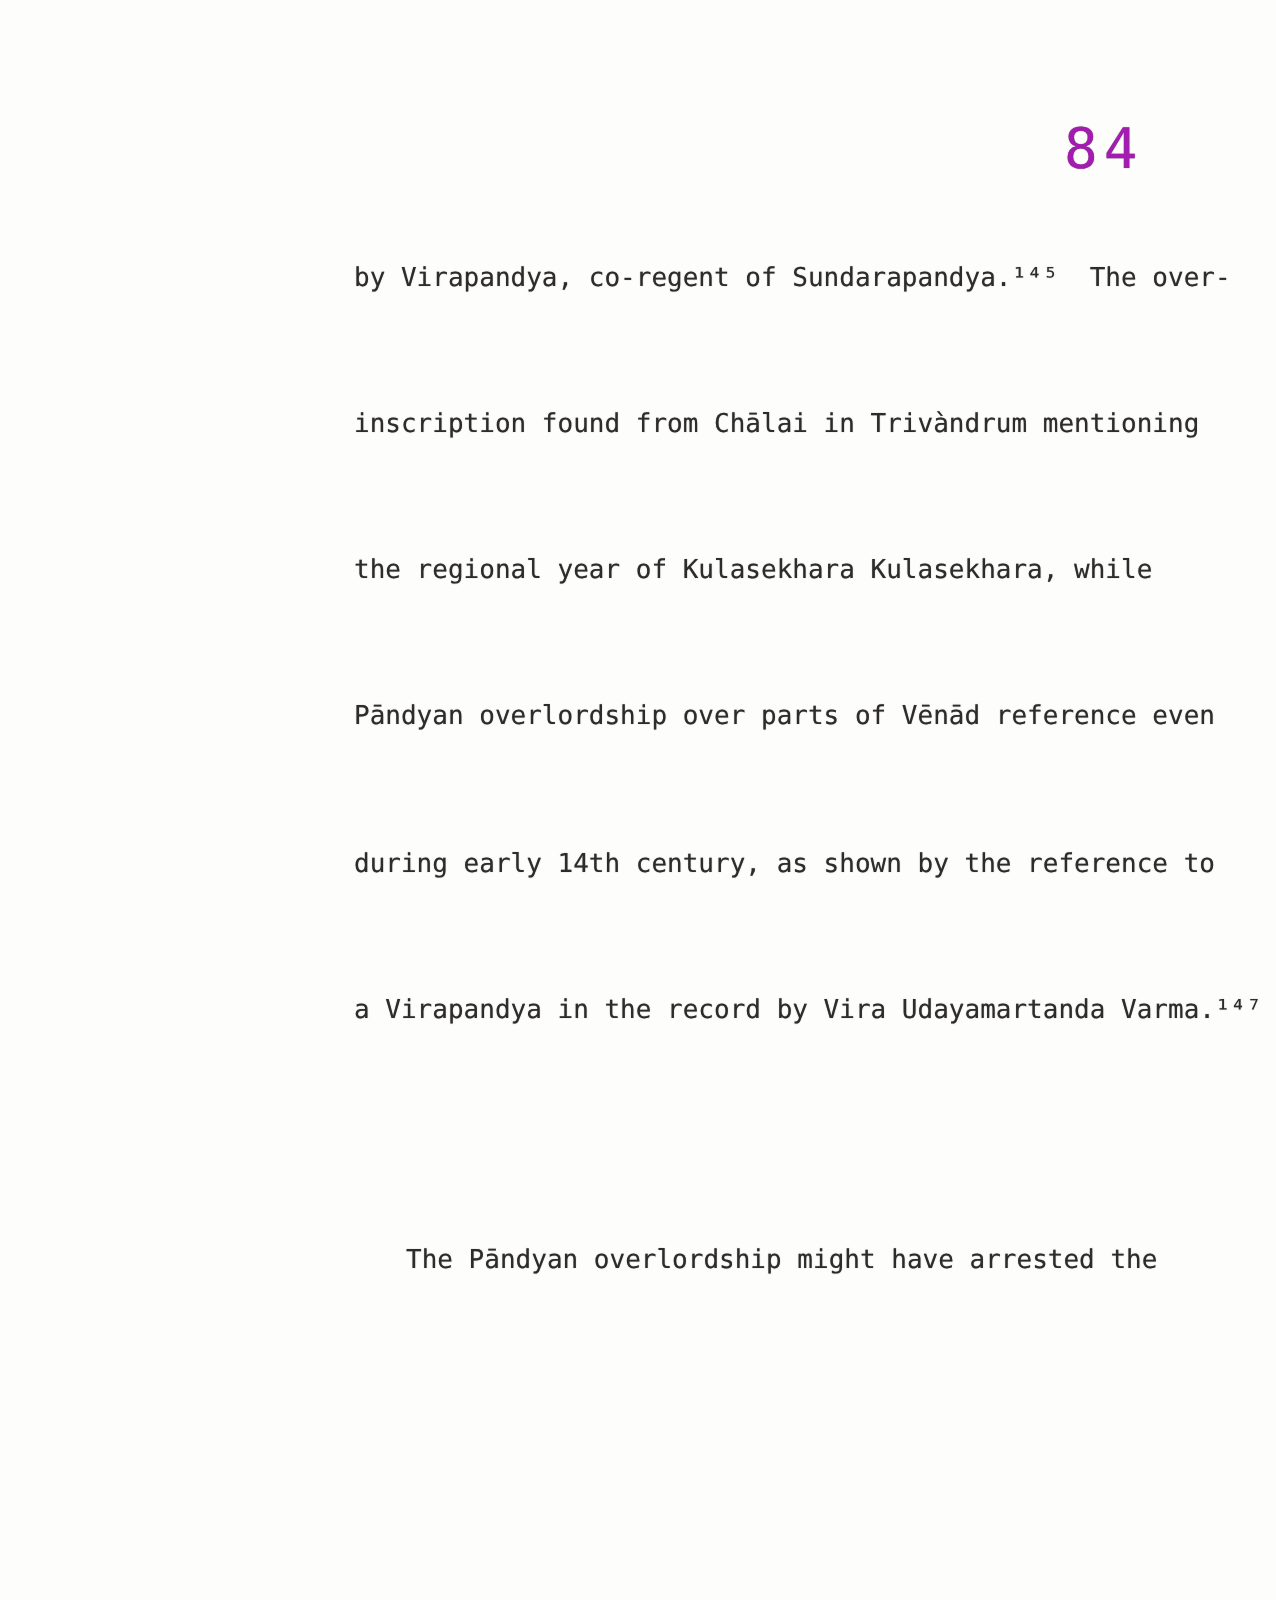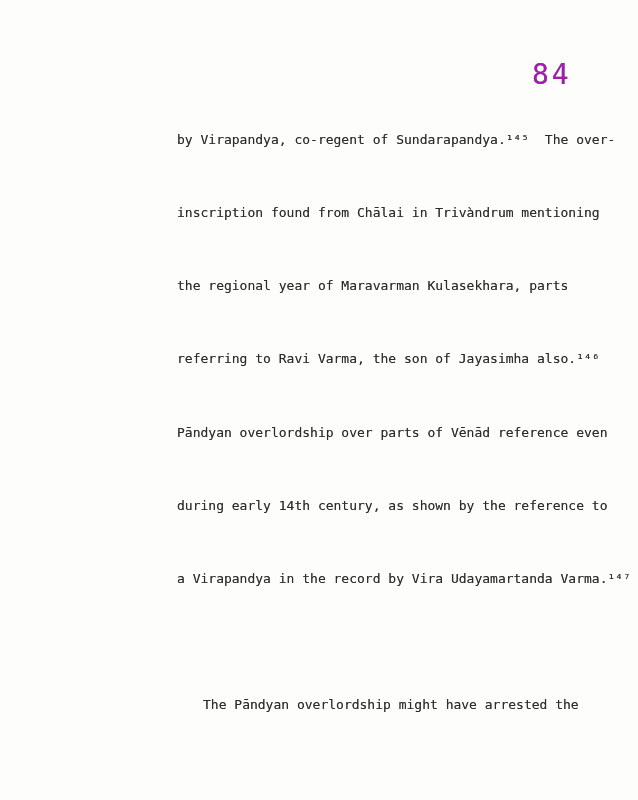--- a/index.html
+++ b/index.html
@@ -53,22 +53,21 @@
 </head>
 <body style="background: rgb(253, 253, 252);">
 
 <div class="scan-page">
 
   <div class="page-number">84</div>
 
   <div class="text-block" style="color: rgb(46, 44, 41);">
     <div class="line">by Virapandya, co-regent of Sundarapandya.¹⁴⁵  The over-</div>
     <div class="line">inscription found from Chālai in Trivàndrum mentioning</div>
-    <div class="line">the regional year of Maravarman Kulasekhara, parts</div>
-    <div class="line">referring to Ravi Varma, the son of Jayasimha also.¹⁴⁶</div>
+    <div class="line">the regional year of Kulasekhara Kulasekhara, while</div>
     <div class="line">Pāndyan overlordship over parts of Vēnād reference even</div>
     <div class="line">during early 14th century, as shown by the reference to</div>
     <div class="line">a Virapandya in the record by Vira Udayamartanda Varma.¹⁴⁷</div>
 
     <div class="line para-start indent-tab">The Pāndyan overlordship might have arrested the</div>
     
     
     
     
     

